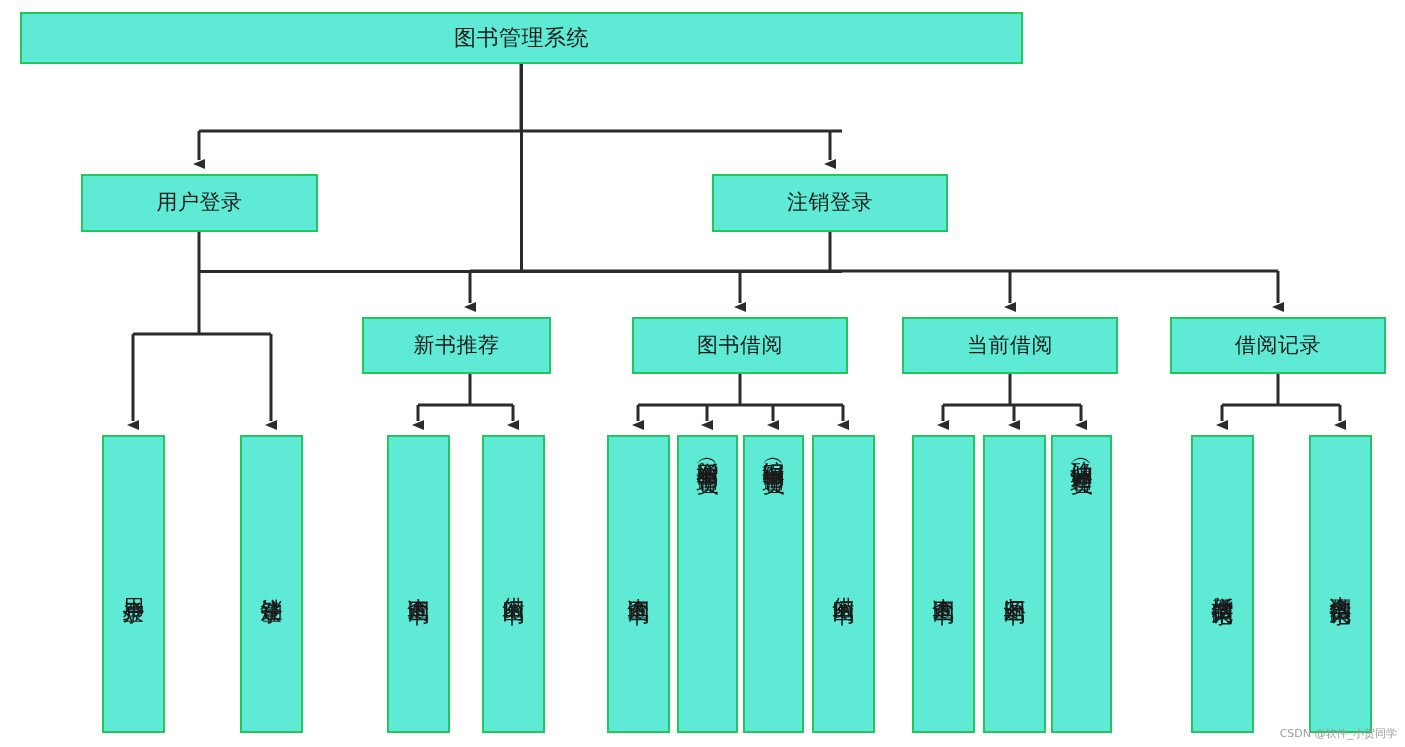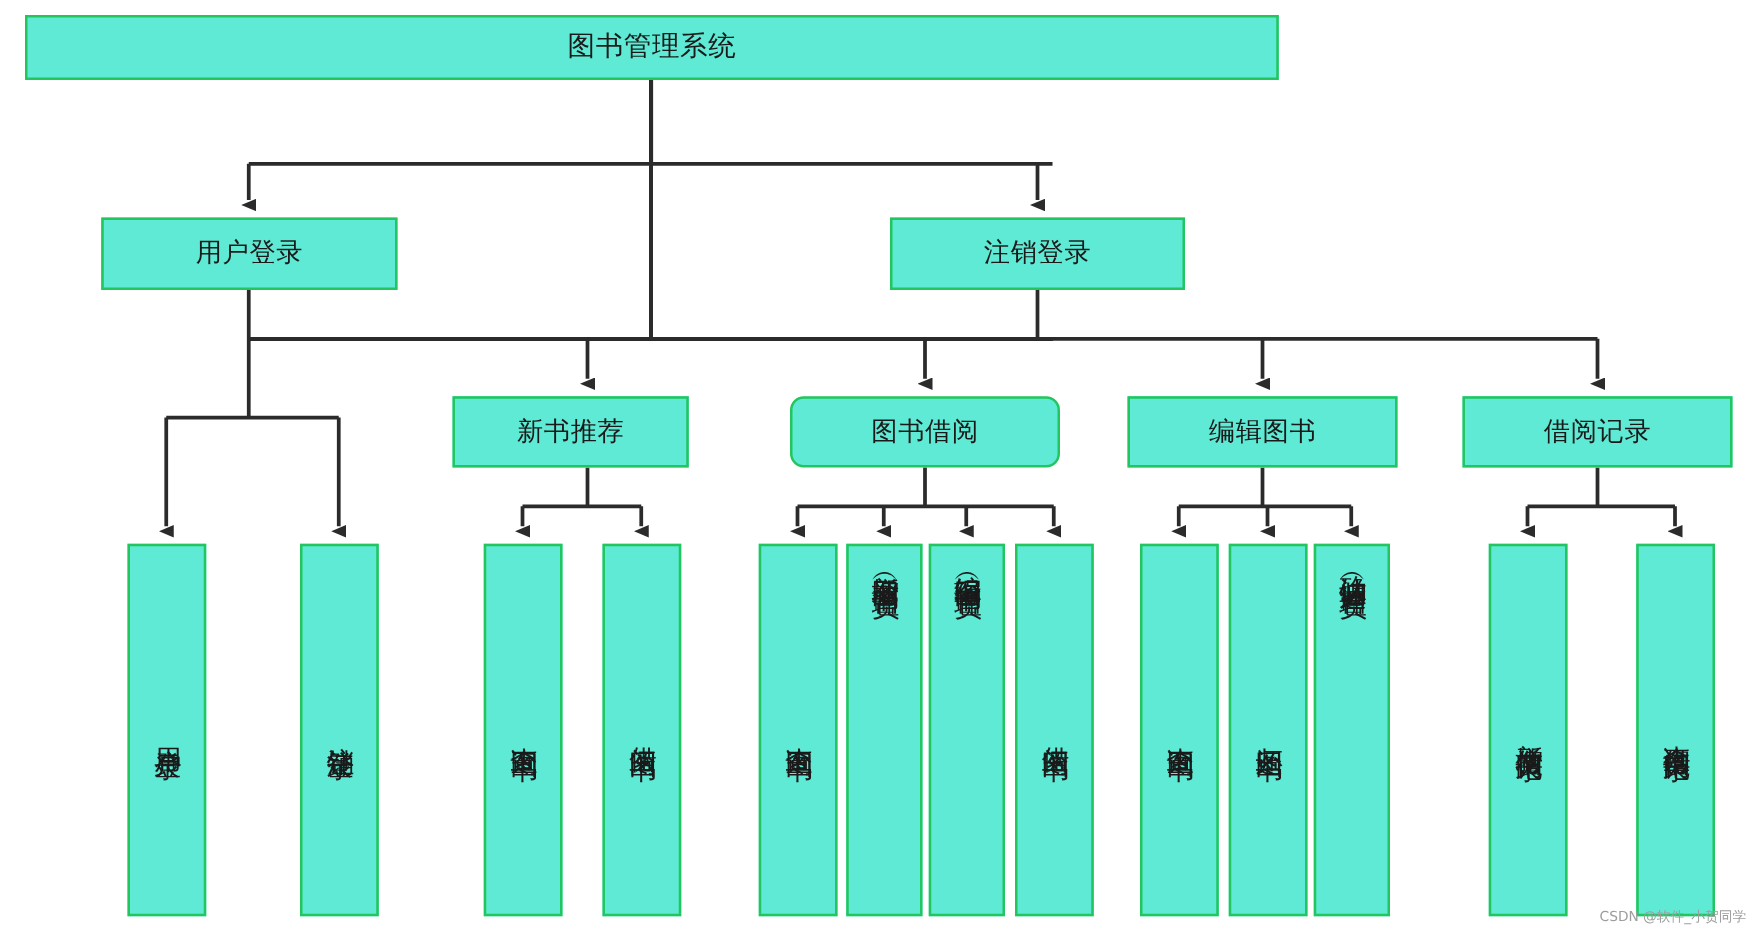--- a/index.html
+++ b/index.html
@@ -164,25 +164,25 @@
   <div class="node h" style="left:81px; top:174px; width:237px; height:58px;">
     <span class="node-label">用户登录</span>
   </div>
   <div class="node h" style="left:712px; top:174px; width:236px; height:58px;">
     <span class="node-label">注销登录</span>
   </div>
 
   <div class="node h" style="left:362px; top:317px; width:189px; height:57px;">
     <span class="node-label">新书推荐</span>
   </div>
-  <div class="node h" style="left:632px; top:317px; width:216px; height:57px;border-radius:11px;">
+  <div class="node h" style="left:632px; top:317px; width:216px; height:57px;">
     <span class="node-label">图书借阅</span>
   </div>
   <div class="node h" style="left:902px; top:317px; width:216px; height:57px;">
-    <span class="node-label">编辑图书</span>
+    <span class="node-label">当前借阅</span>
   </div>
   <div class="node h" style="left:1170px; top:317px; width:216px; height:57px;">
     <span class="node-label">借阅记录</span>
   </div>
 
   <div class="node v centered" style="left:102px; top:435px; width:63px; height:298px;">
     <span class="node-label">用户登录</span>
   </div>
   <div class="node v centered" style="left:240px; top:435px; width:63px; height:298px;">
     <span class="node-label">注销登录</span>

